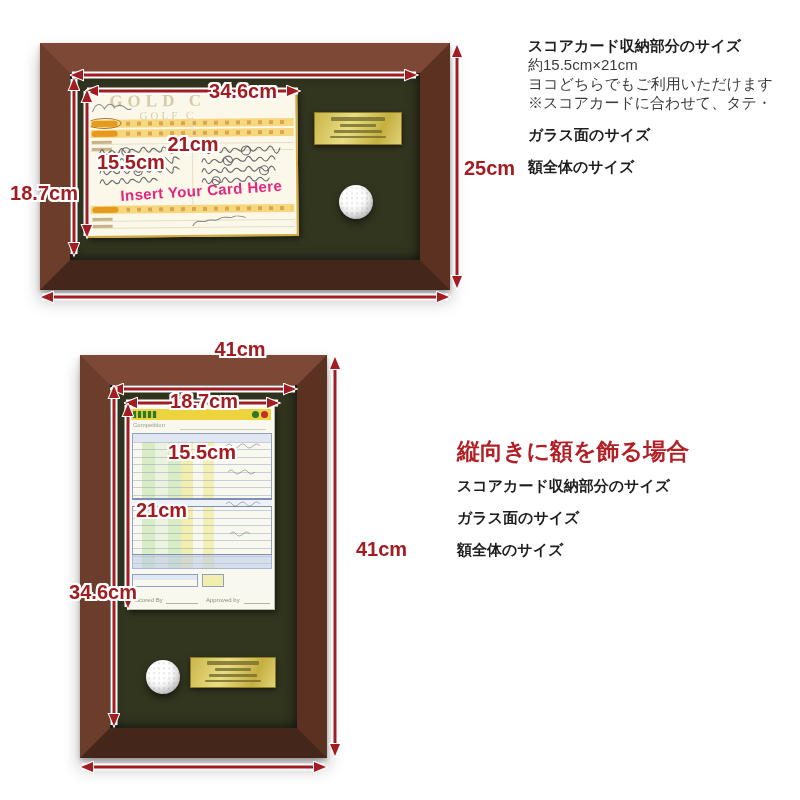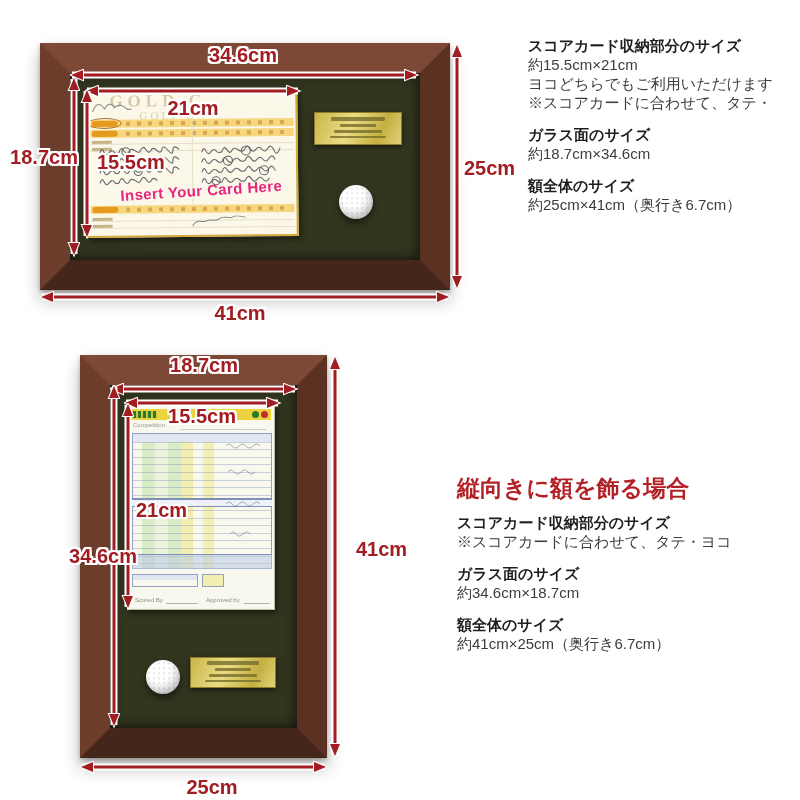--- a/index.html
+++ b/index.html
@@ -103,25 +103,25 @@
   .ball-h { left:269px; top:112px; }
   .ball-v { left:36px;  top:275px; }
   
   #arrows { position:absolute; left:0; top:0; pointer-events:none; }
   .dim {
     position:absolute; font-weight:bold; font-size:20px; color:#a21d22; white-space:nowrap;
     text-shadow:-2px -2px 0 #fff, 2px -2px 0 #fff, -2px 2px 0 #fff, 2px 2px 0 #fff,
                 -2px 0 0 #fff, 2px 0 0 #fff, 0 -2px 0 #fff, 0 2px 0 #fff;
     z-index:6;
   }
-  .ctr { transform:translateX(-50%); }
+  .ctr { transform:translateX(-50%);margin-top:36px; }
   
   .info { position:absolute; color:#3c3c3c; font-size:15px; line-height:19px; }
   .info-h { left:528px; top:36px;  width:268px; }
-  .info-v { left:457px; top:479px; width:340px; }
+  .info-v { left:457px; top:442px; width:340px; }
   .info .title { font-size:23px; font-weight:bold; color:#b21f24; margin-bottom:15px; white-space:nowrap; }
   .info .blk { margin-bottom:13px; }
   .info .hd { font-weight:bold; color:#1e1e1e; white-space:nowrap; }
   .info .ln { white-space:nowrap; }
   svg.deco { display:block; }
 </style>
 </head>
 <body>
 
 <div id="page">
@@ -291,37 +291,32 @@
 
   <div class="info info-h">
     <div class="blk">
       <div class="hd">スコアカード収納部分のサイズ</div>
       <div class="ln">約15.5cm×21cm</div>
       <div class="ln">ヨコどちらでもご利用いただけます</div>
       <div class="ln">※スコアカードに合わせて、タテ・</div>
     </div>
     <div class="blk">
       <div class="hd">ガラス面のサイズ</div>
-      <div class="ln">約18.7cm×34.6cm</div>
     </div>
     <div class="blk">
       <div class="hd">額全体のサイズ</div>
-      <div class="ln">約25cm×41cm（奥行き6.7cm）</div>
     </div>
   </div>
 
   <div class="info info-v">
     <div class="title">縦向きに額を飾る場合</div>
     <div class="blk">
       <div class="hd">スコアカード収納部分のサイズ</div>
-      <div class="ln">※スコアカードに合わせて、タテ・ヨコ</div>
     </div>
     <div class="blk">
       <div class="hd">ガラス面のサイズ</div>
-      <div class="ln">約34.6cm×18.7cm</div>
     </div>
     <div class="blk">
       <div class="hd">額全体のサイズ</div>
-      <div class="ln">約41cm×25cm（奥行き6.7cm）</div>
     </div>
   </div>
 
 </div>
 
 </body></html>

